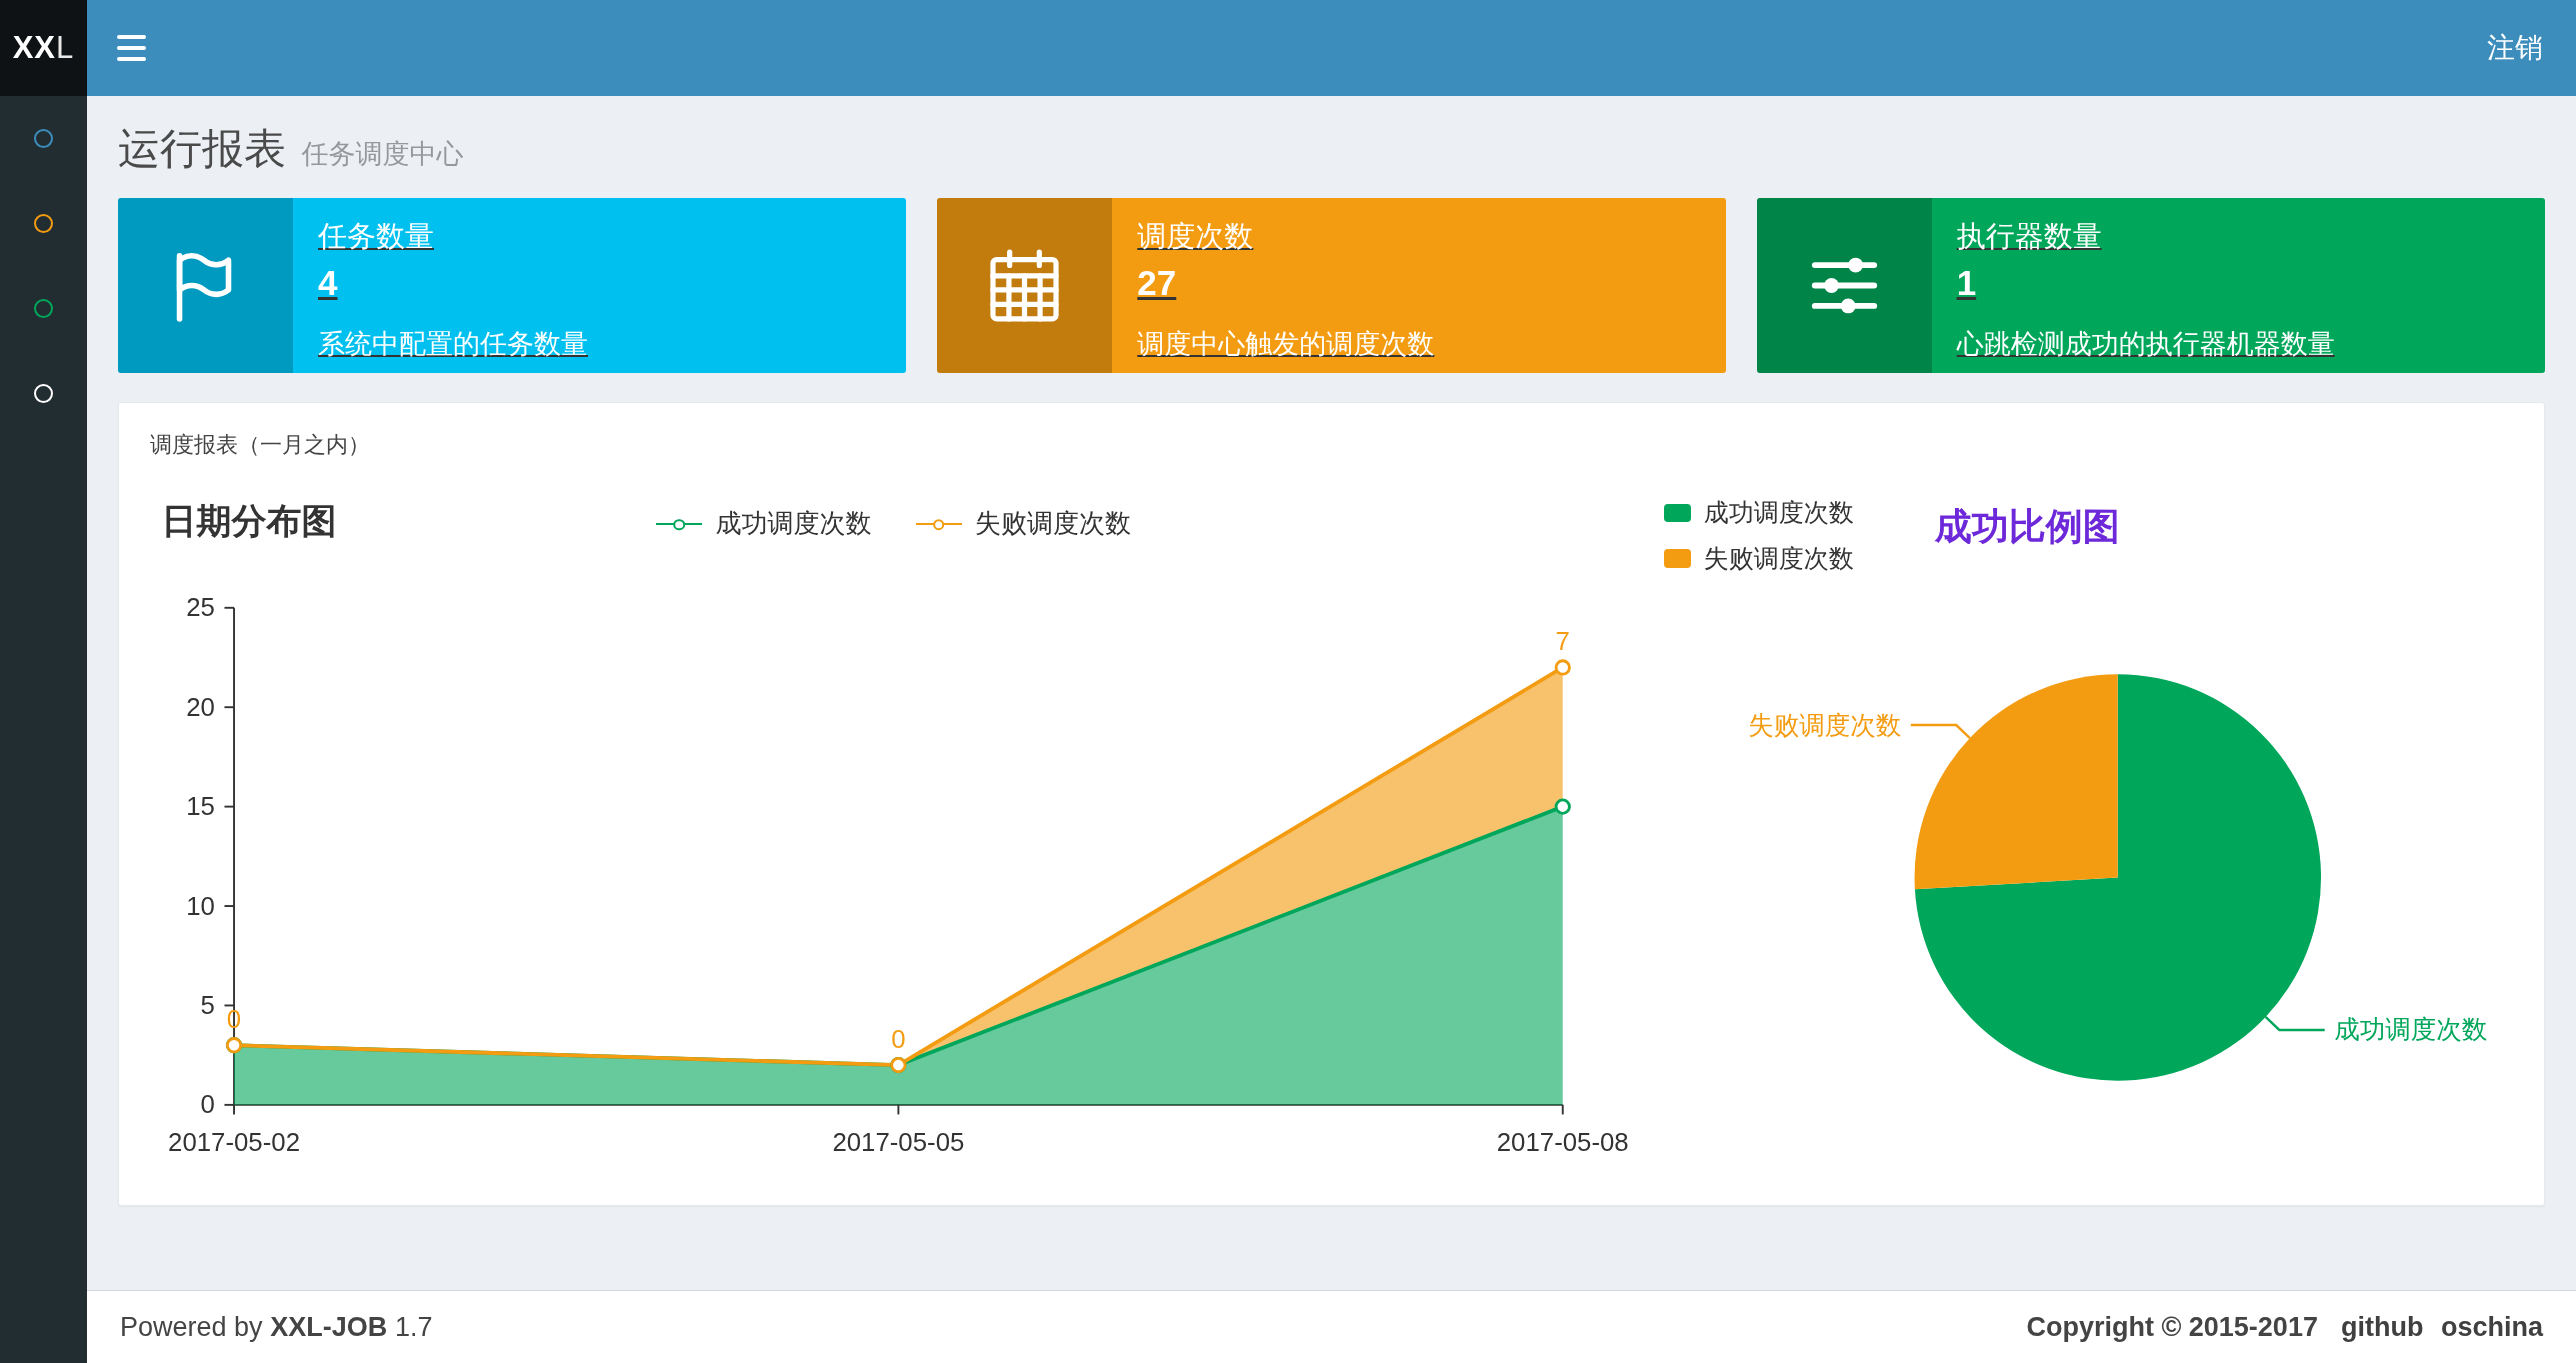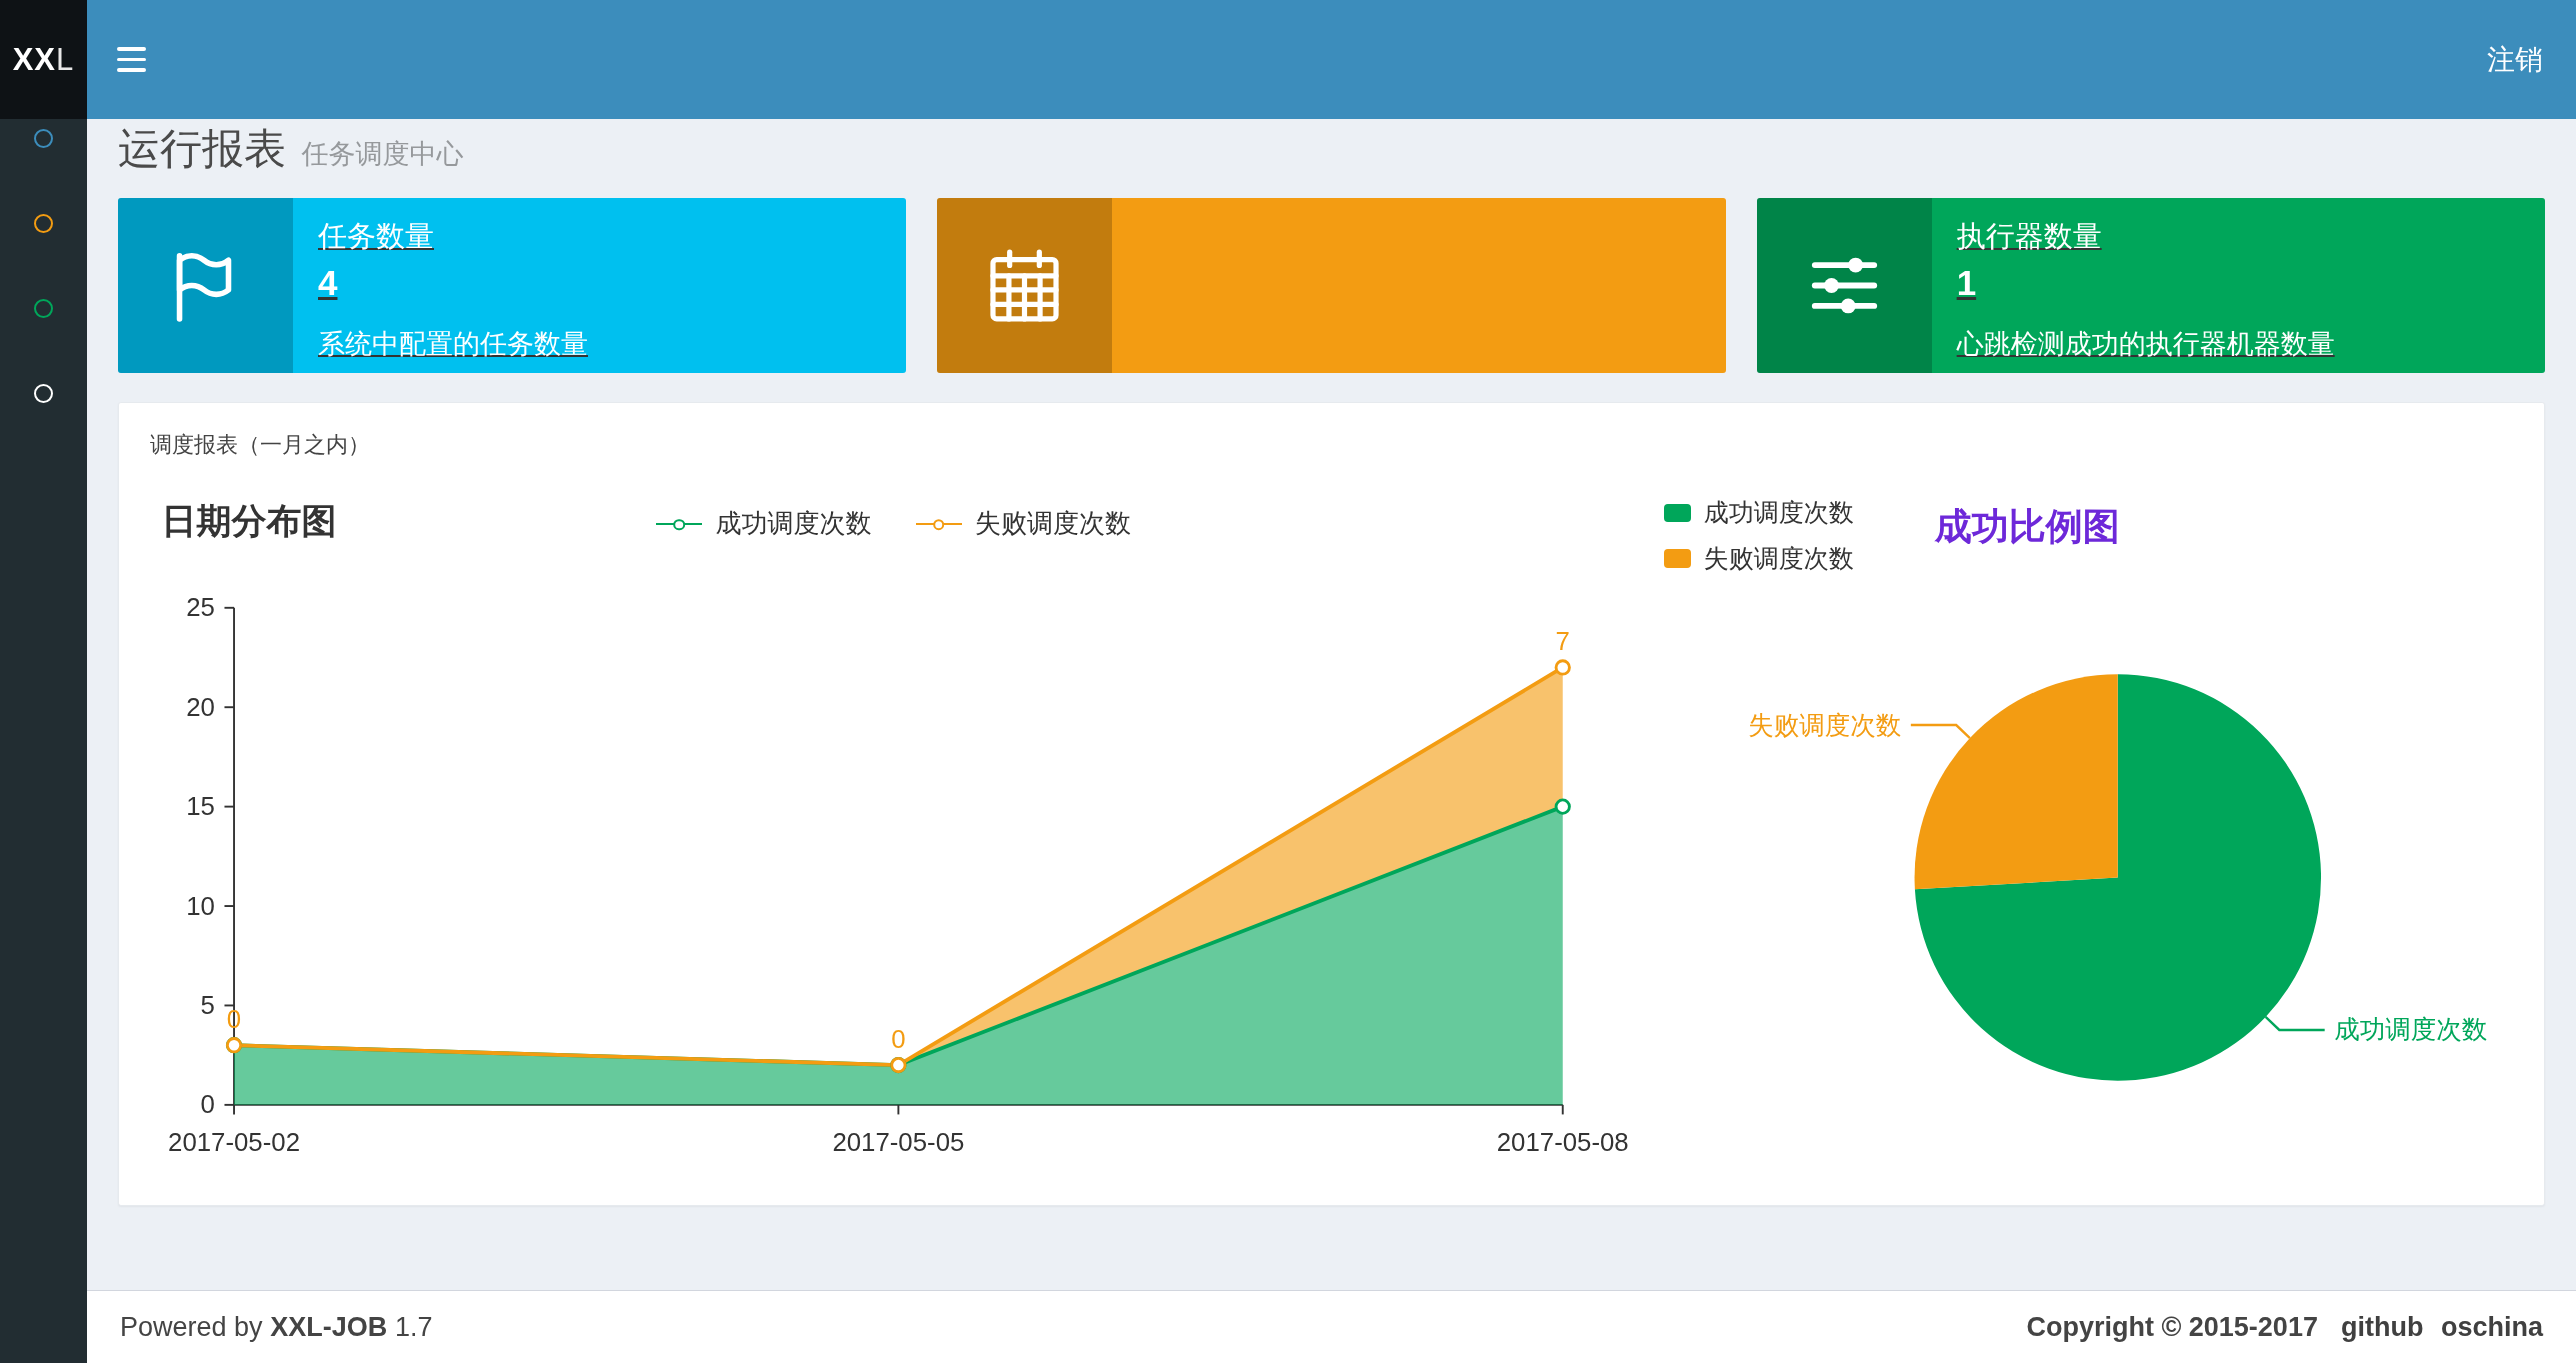--- a/index.html
+++ b/index.html
@@ -7,21 +7,21 @@
   body {
     font-family: "Liberation Sans", "DejaVu Sans", sans-serif;
     background: #ecf0f5;
     position: relative;
     overflow: hidden;
     color: #333;
   }
 
   
   .navbar {
-    position: absolute; top: 0; left: 0; right: 0; height: 119px;
+    position: absolute; top: 0; left: 0; right: 0; height: 96px;
     background: #3c8dbc; display: flex; align-items: stretch; z-index: 20;
   }
   .logo {
     width: 87px; background: #0e1215; color: #fff;
     display: flex; align-items: center; justify-content: center;
     font-size: 31px; letter-spacing: 1px; cursor: pointer;
   }
   .logo b { font-weight: bold; }
   .logo span { font-weight: 300; color: #e8e8e8; }
   .nav-toggle {
@@ -177,20 +177,26 @@
           <rect x="3.5" y="5" width="17" height="16" rx="1"></rect>
           <line x1="3.5" y1="9.4" x2="20.5" y2="9.4"></line>
           <line x1="8" y1="3" x2="8" y2="6.6"></line>
           <line x1="16" y1="3" x2="16" y2="6.6"></line>
           <line x1="7.8" y1="9.4" x2="7.8" y2="21"></line>
           <line x1="12" y1="9.4" x2="12" y2="21"></line>
           <line x1="16.2" y1="9.4" x2="16.2" y2="21"></line>
           <line x1="3.5" y1="13.2" x2="20.5" y2="13.2"></line>
           <line x1="3.5" y1="17.1" x2="20.5" y2="17.1"></line>
         </svg>
+      </div>
+      <div class="info-content">
+        <div class="info-label">调度次数</div>
+        <div class="info-value">27</div>
+        <div class="info-bar"></div>
+        <div class="info-desc">调度中心触发的调度次数</div>
       </div>
     </div>
 
     <div class="info-box" style="background: rgb(0, 166, 90);">
       <div class="info-icon">
         <svg viewBox="0 0 24 24" fill="none" stroke="#ffffff" stroke-width="1.6" stroke-linecap="round">
           <line x1="4" y1="6.5" x2="20" y2="6.5"></line>
           <line x1="4" y1="12" x2="20" y2="12"></line>
           <line x1="4" y1="17.5" x2="20" y2="17.5"></line>
           <circle cx="15" cy="6.5" r="2" fill="#ffffff" stroke="none"></circle>

